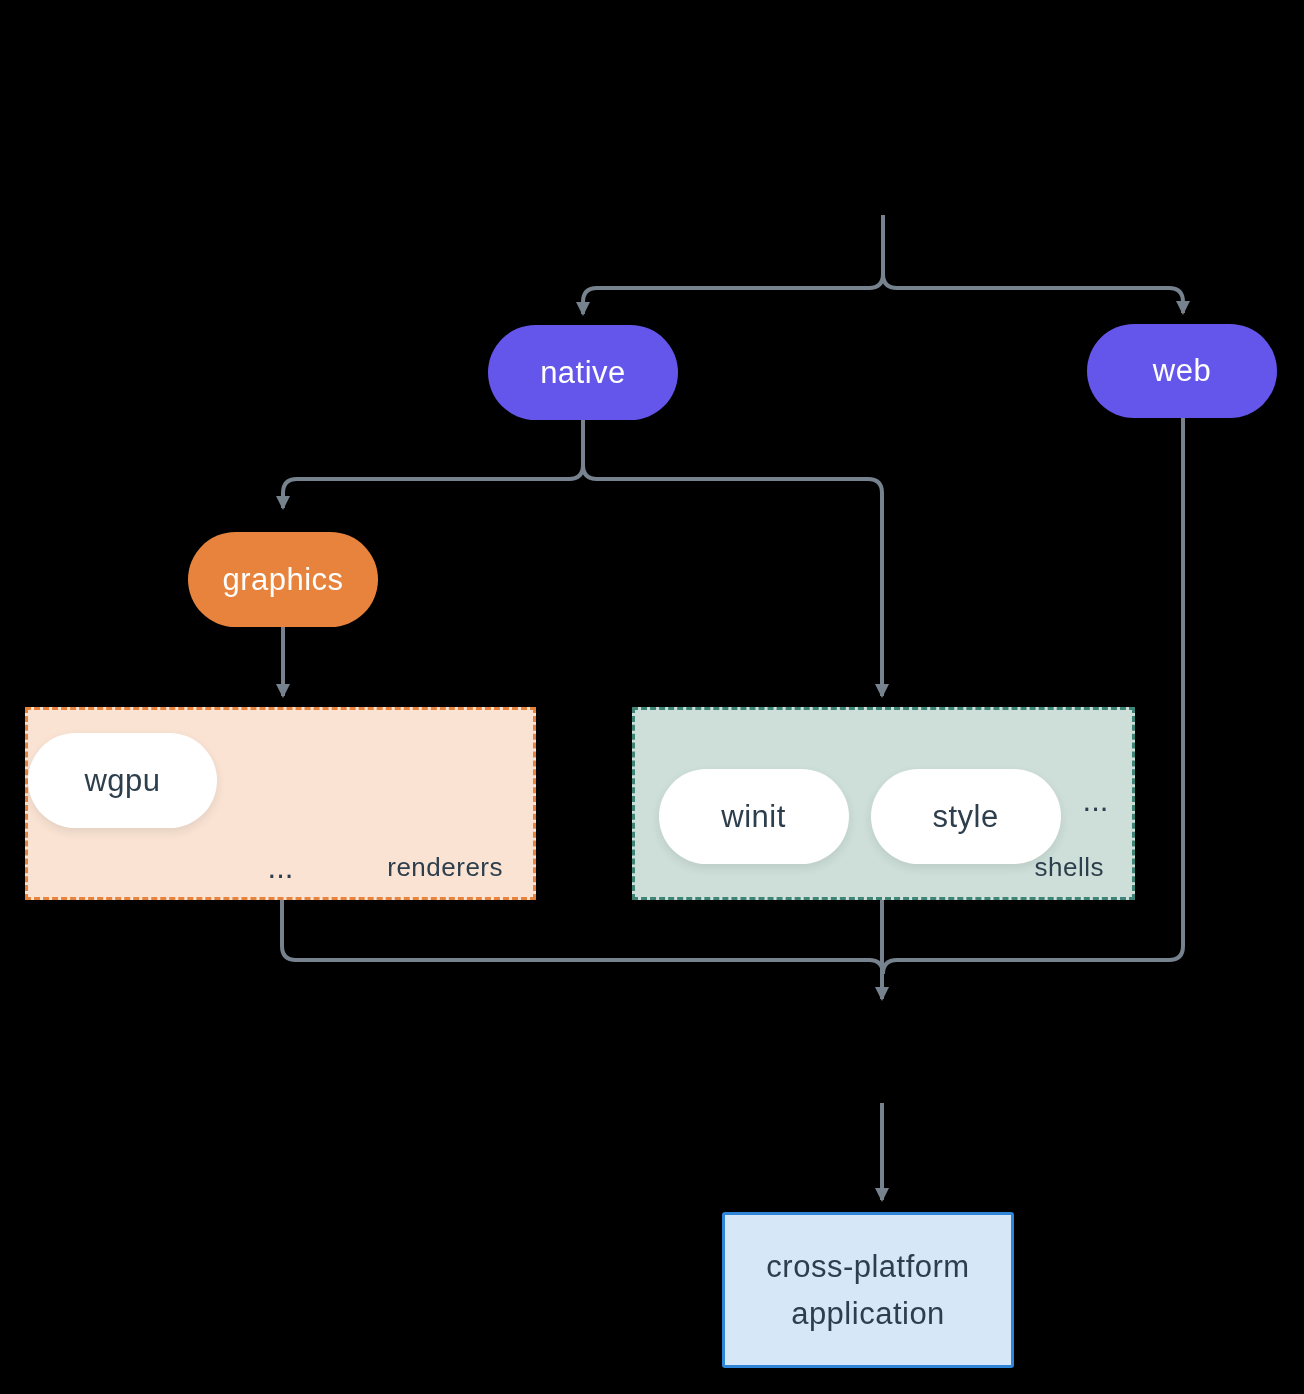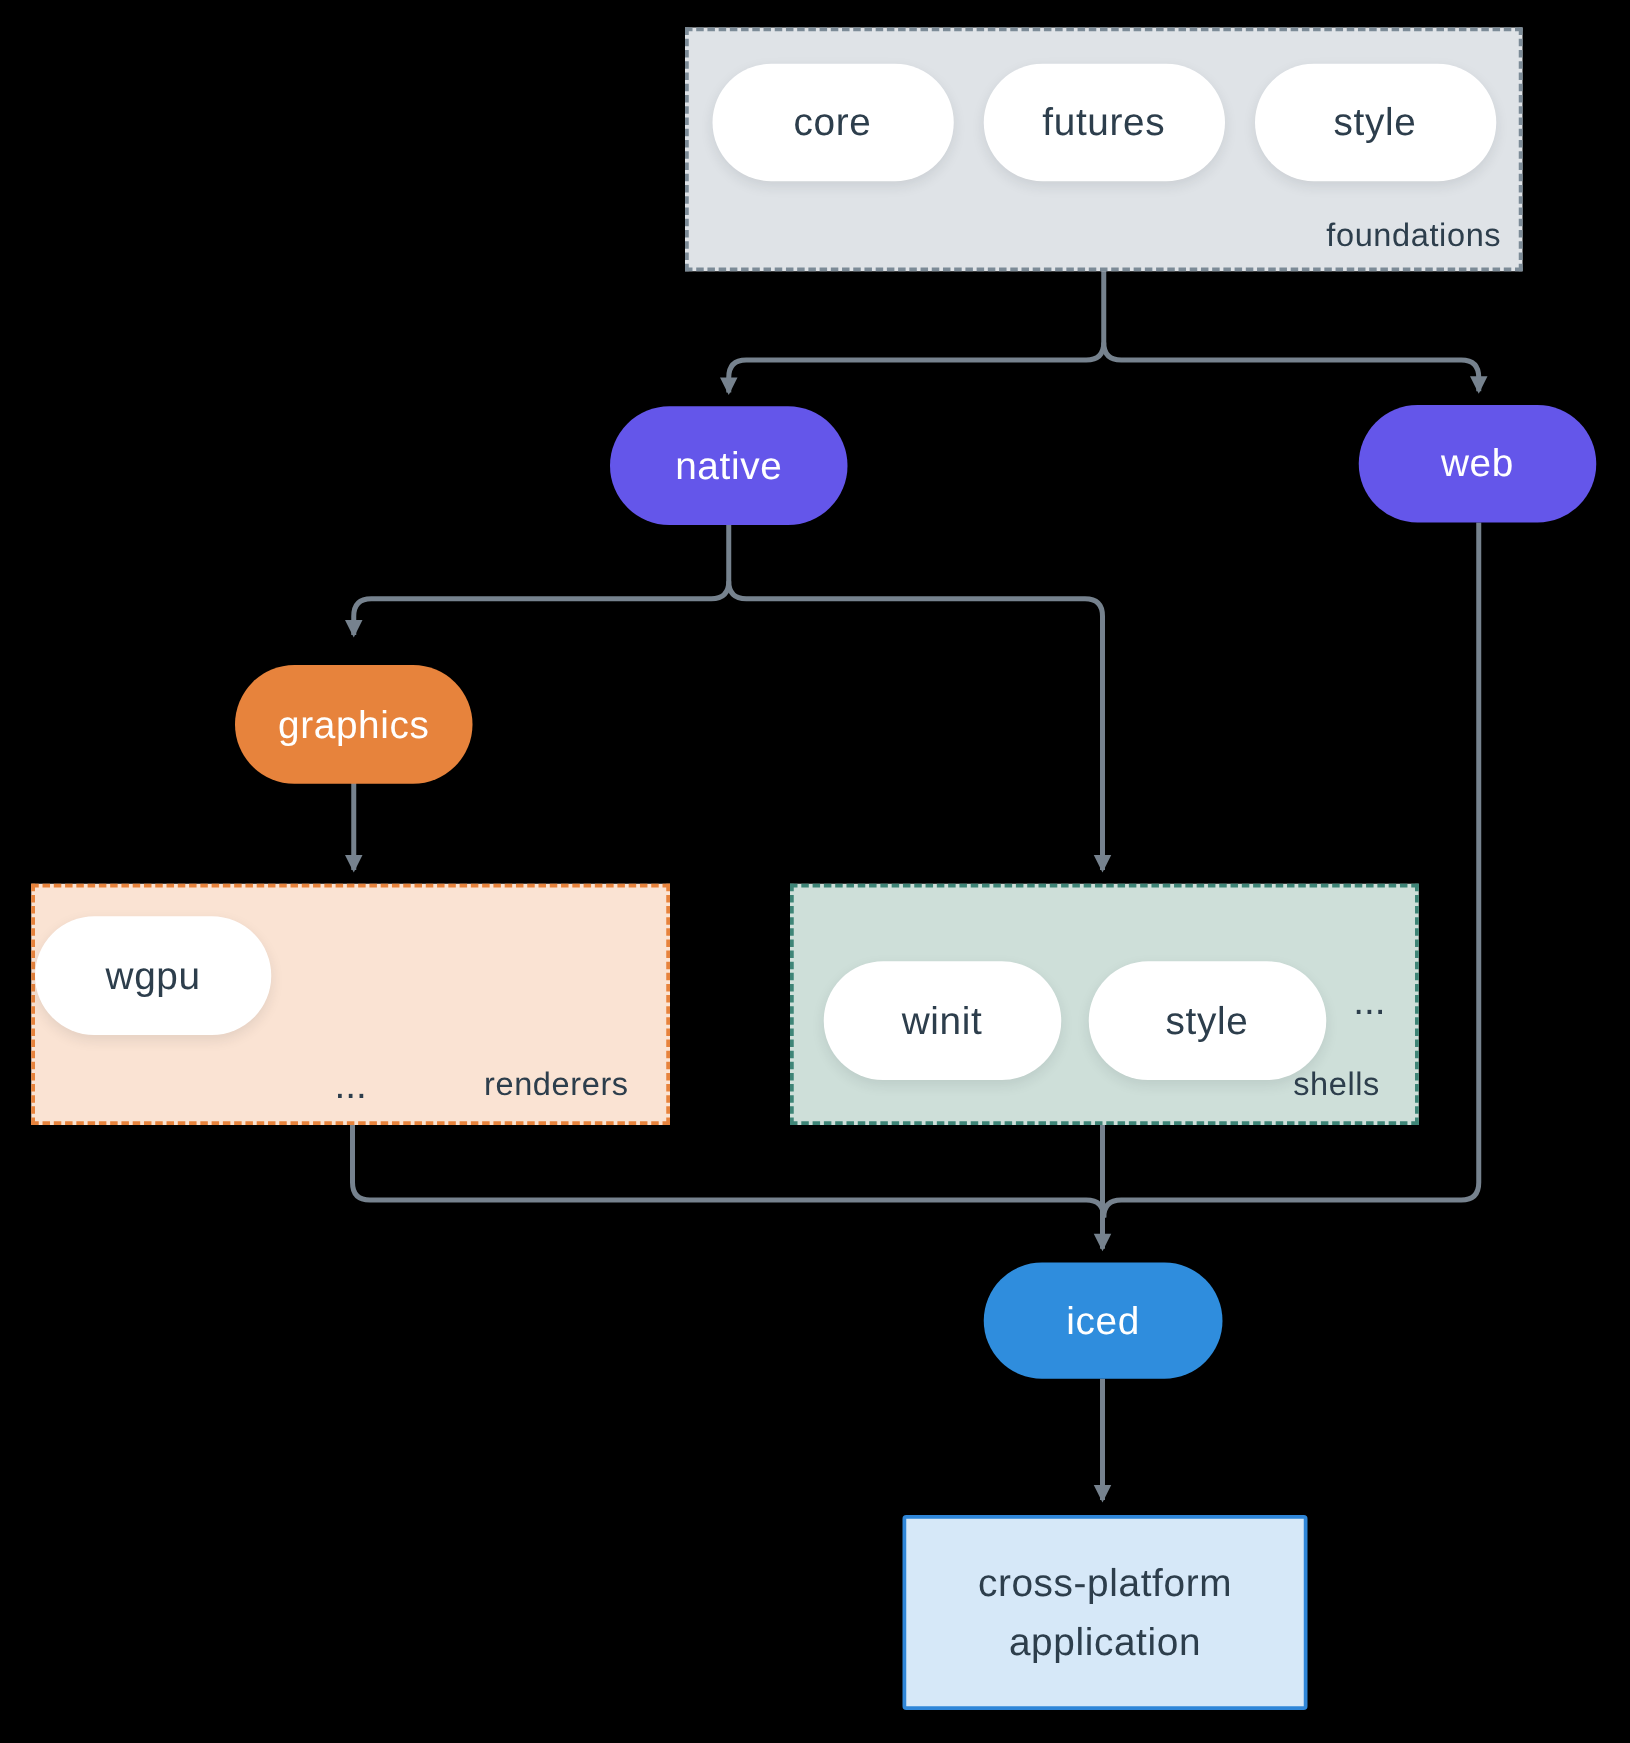--- a/index.html
+++ b/index.html
@@ -52,21 +52,21 @@
   #shells .pills{padding-top:23px; gap:22px;}
   #shells .pill{width:190px; height:95px;margin-top:36px;}
   #shells .group-label{right:28px; bottom:14px;}
 
   #native{left:488px; top:325px; width:190px; height:95px; background:var(--purple);}
   #web{left:1087px; top:324px; width:190px; height:94px; background:var(--purple);}
   #graphics{left:188px; top:532px; width:190px; height:95px; background:var(--orange);}
   #iced{left:787px; top:1010px; width:191px; height:93px; background:var(--blue);}
 
   #app{
-    position:absolute; left:722px; top:1212px; width:324px; height:156px; box-sizing:border-box;
+    position:absolute; left:722px; top:1212px; width:292px; height:156px; box-sizing:border-box;
     background:var(--app_bg); border:3px solid var(--app_border); border-radius:3px;
     display:flex; flex-direction:column; align-items:center; justify-content:center;
     font-size:31px; line-height:47px; color:var(--ink); letter-spacing:.5px;
   }
 </style>
 </head>
 <body>
 
 <div id="canvas">
 
@@ -89,34 +89,20 @@
 
     <path class="edge" d="M1183,418 L1183,946 Q1183,960 1169,960 L897,960 Q883,960 883,974"></path>
 
     <path class="edge" d="M282,900 L282,946 Q282,960 296,960 L869,960 Q883,960 883,974"></path>
 
     <path class="edge" d="M882,900 L882,999" marker-end="url(#arrow)"></path>
 
     <path class="edge" d="M882,1103 L882,1200" marker-end="url(#arrow)"></path>
   </svg>
 
-  <div class="group" id="foundations">
-    <div class="pills">
-      <div class="pill white">
-        <span>core</span>
-      </div>
-      <div class="pill white">
-        <span>futures</span>
-      </div>
-      <div class="pill white">
-        <span>style</span>
-      </div>
-    </div>
-    <div class="group-label">foundations</div>
-  </div>
 
   <div class="pill solid" id="native">
     <span>native</span>
   </div>
   <div class="pill solid" id="web">
     <span>web</span>
   </div>
 
   <div class="pill solid" id="graphics">
     <span>graphics</span>
@@ -138,22 +124,19 @@
         <span>winit</span>
       </div>
       <div class="pill white">
         <span>style</span>
       </div>
       <div class="ellipsis">...</div>
     </div>
     <div class="group-label">shells</div>
   </div>
 
-  <div class="pill solid" id="iced">
-    <span>iced</span>
-  </div>
 
   <div id="app">
     <span>cross-platform</span>
     <span>application</span>
   </div>
 
 </div>
 
 </body></html>

